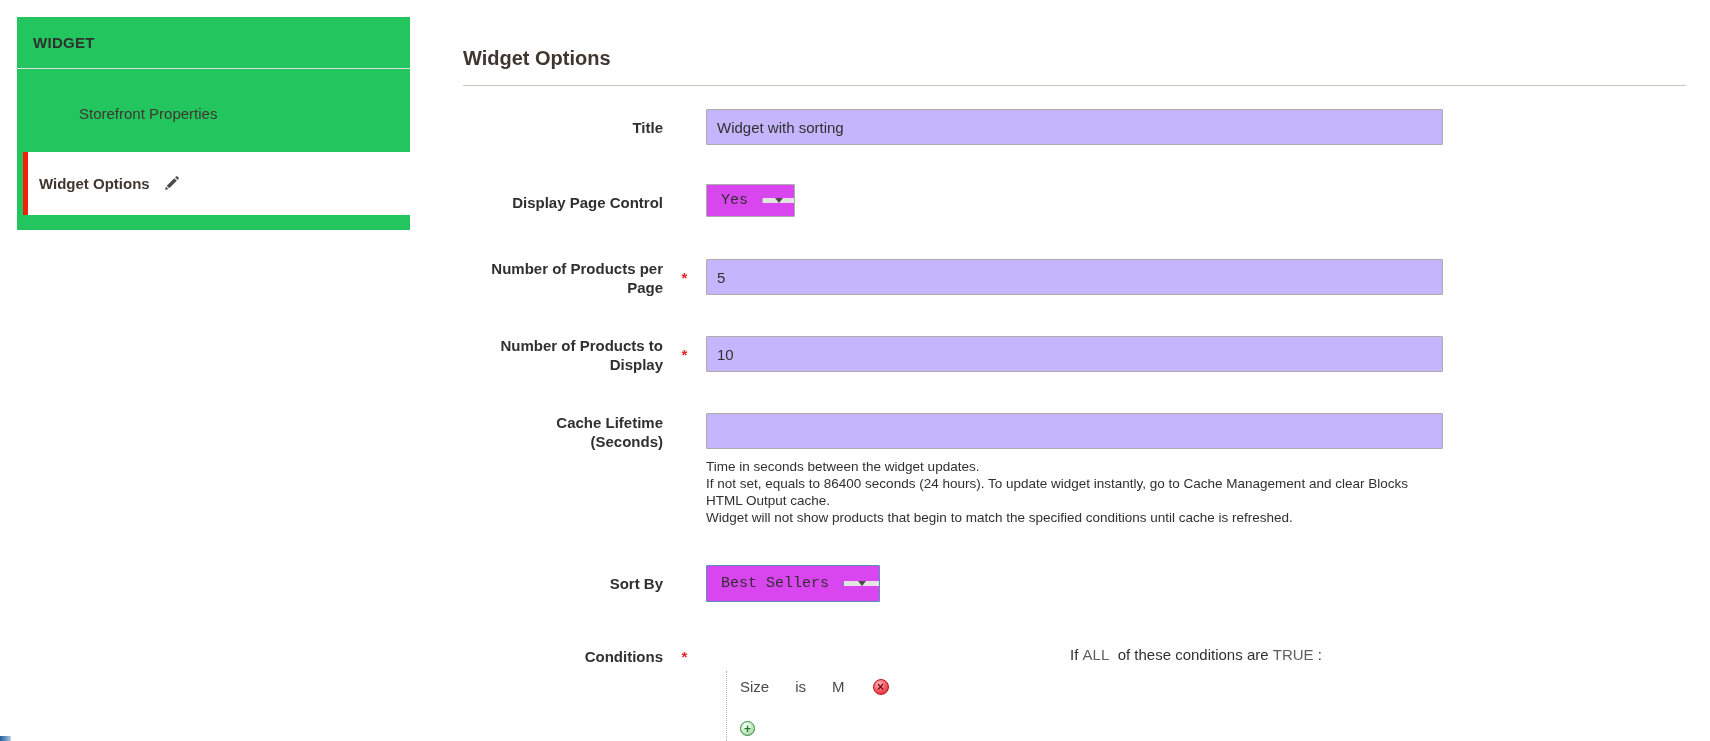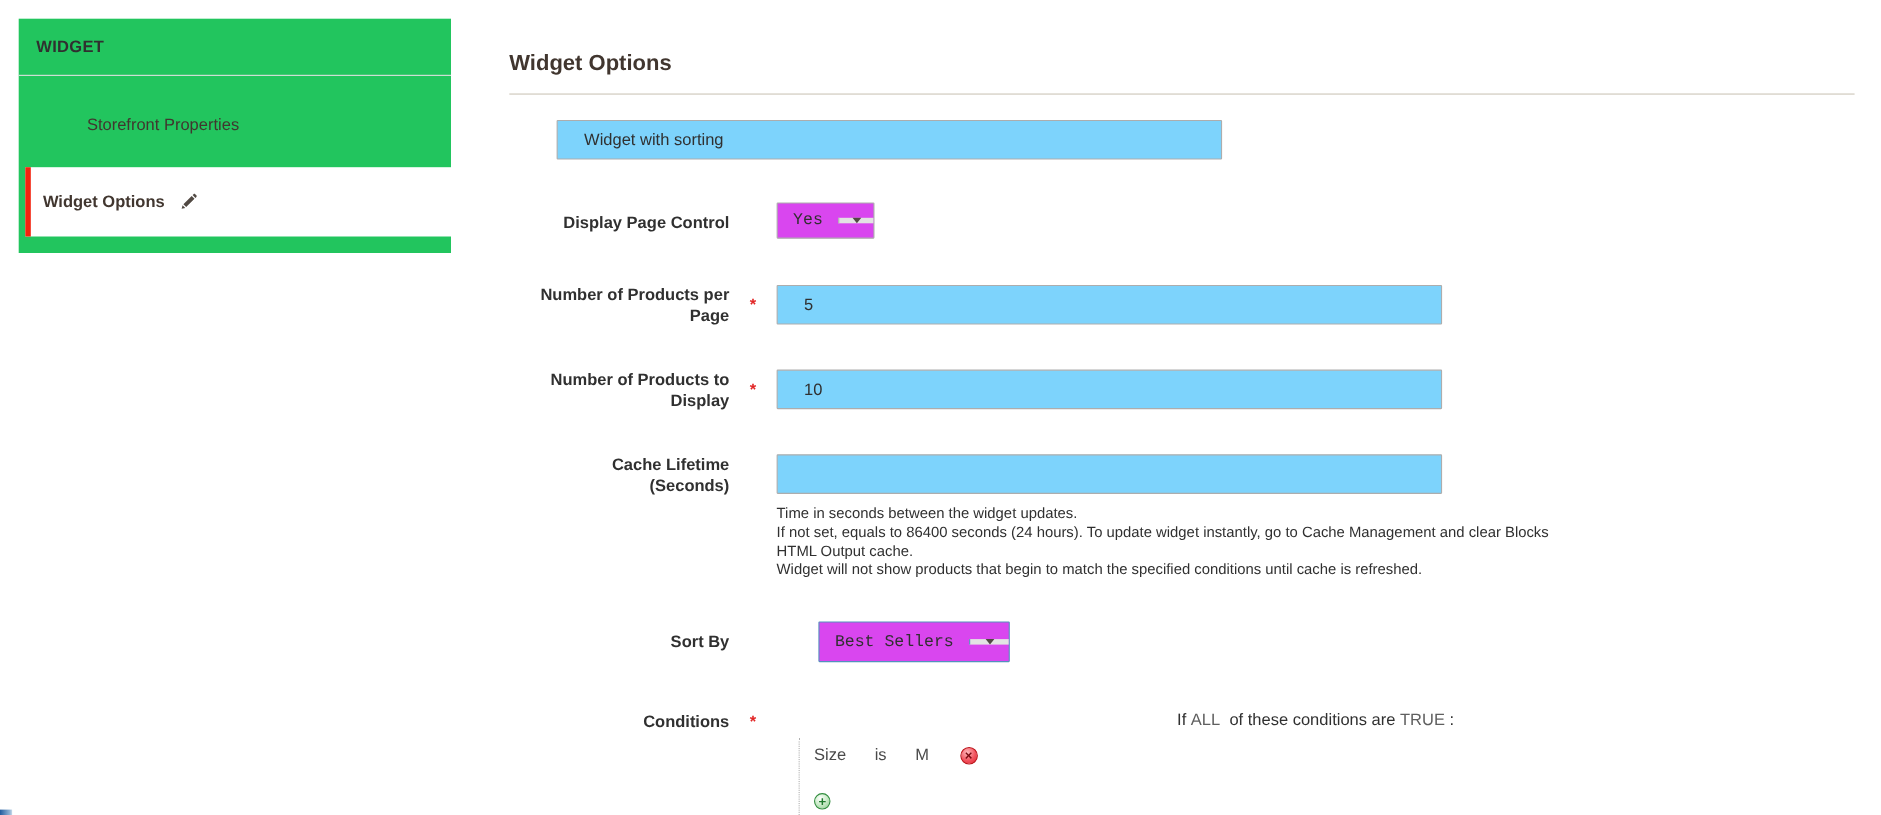--- a/index.html
+++ b/index.html
@@ -38,33 +38,33 @@
     justify-content:center; align-items:flex-end;
     text-align:right; font-size:15px; font-weight:600; line-height:19px; color:#303030;
   }
   .cell-req {
     width:43px; min-height:36px; display:flex; align-items:center; justify-content:center;
     color:#e22626; font-size:15px; font-weight:600;
   }
   .cell-field { flex:1; }
 
   input.text-input {
-    width:605px; height:36px; border:1px solid #adadad; border-radius:1px;
-    padding:0 24px; font-size:15px; color:#303030; background:#7dd3fc;
+    width:737px; height:36px; border:1px solid #adadad; border-radius:1px;
+    padding:0 10px; font-size:15px; color:#303030; background:#c4b5fd;
     font-family:"Liberation Sans", sans-serif;
   }
 
   .select {
     display:inline-flex; align-items:center; height:33px;
     border:1px solid #adadad; border-radius:1px; background:#d946ef; cursor:pointer;font-family:Liberation Mono, monospace;
   }
   .select .val { display:flex; align-items:center; padding:0 14px; font-size:15px; color:#303030; white-space:nowrap; }
   .select .arrow { width:32px; background:#e3e3e3; border-left:1px solid #adadad; display:flex; align-items:center; justify-content:center; }
   .select .arrow .tri { width:0; height:0; border-left:4px solid transparent; border-right:4px solid transparent; border-top:5px solid #514943; }
-  .select.focused { height:37px; border-color:#5591bd;margin-left:38px; }
+  .select.focused { height:37px; border-color:#5591bd; }
   .select.focused .arrow { border-left-color:#5591bd; width:36px; }
   .select.focused .val { min-width:126px; }
 
   .notes { margin-top:9px; width:737px; font-size:13.5px; line-height:17px; color:#303030; }
 
   
   .cond-line { display:flex; align-items:center; font-size:15px; color:#303030; padding-top:5px; white-space:pre;justify-content:center; }
   .cond-toggle { color:#5f5f5f; cursor:pointer; }
   .cond-nested {
     margin-left:20px; margin-top:8px; min-height:78px;
@@ -108,20 +108,23 @@
       </svg>
     </span>
   </div>
 </div>
 
 <div class="main">
   <h1 class="page-title">Widget Options</h1>
   <div class="title-divider"></div>
 
   <div class="form-row">
+    <div class="cell-label">
+      <div>Title</div>
+    </div>
     <div class="cell-req"></div>
     <div class="cell-field">
       <input class="text-input" type="text" value="Widget with sorting" style="">
     </div>
   </div>
 
   <div class="form-row">
     <div class="cell-label">
       <div>Display Page Control</div>
     </div>

